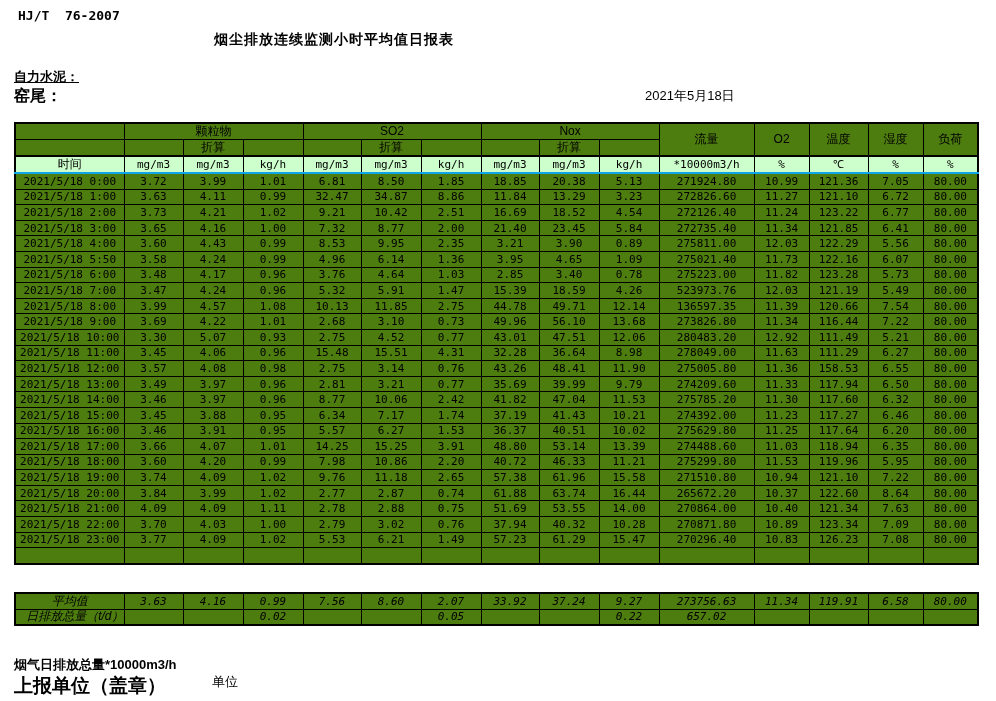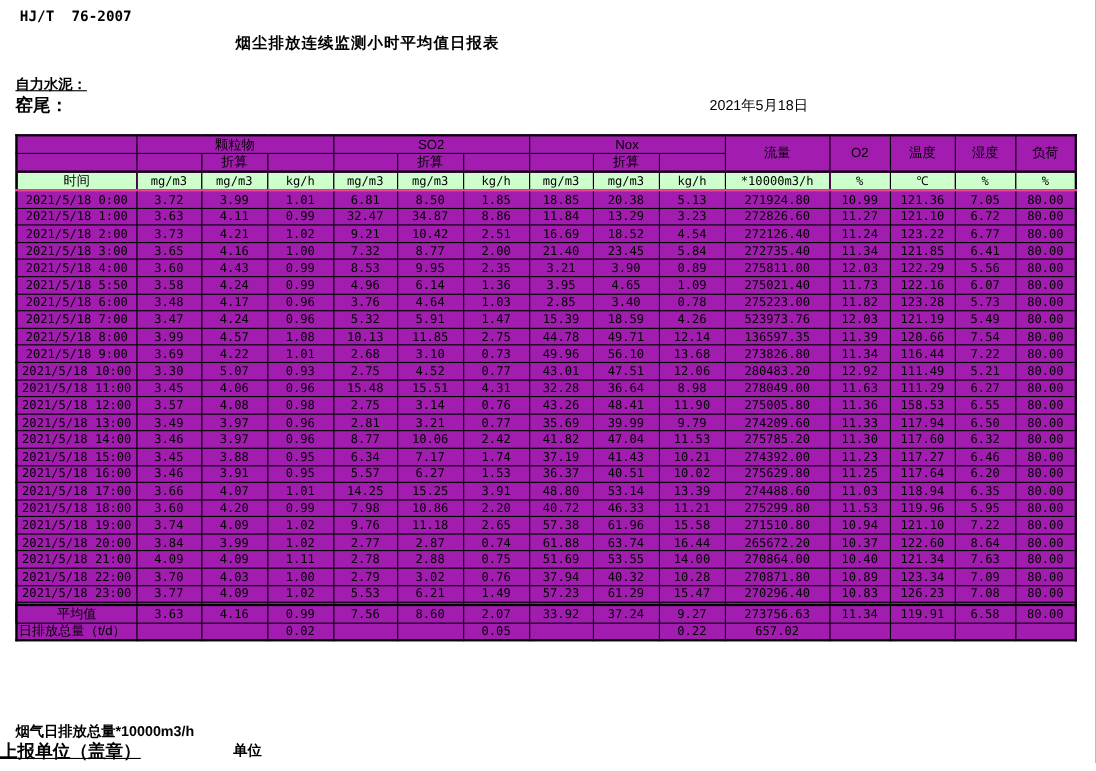--- a/index.html
+++ b/index.html
@@ -14,53 +14,53 @@
   .report-title {
     position:absolute; left:214px; top:31px; font-weight:bold; font-size:14px;
     letter-spacing:1px; white-space:nowrap;
   }
   .company-label { position:absolute; left:14px; top:68px; font-weight:bold; font-size:13px;text-decoration:underline; }
   .station-label { position:absolute; left:14px; top:86px; font-weight:bold; font-size:16px; }
   .report-date   { position:absolute; left:601px; top:87px; font-size:13px;margin-left:44px; }
 
   table {
     position:absolute; left:14px; border-collapse:collapse; table-layout:fixed;
-    width:963px; border:2px solid #000; background:#a21caf;
+    width:963px; border:2px solid #000; background:#4d7c0f;
   }
   table.main-table { top:122px; }
-  table.summary-table { top:549px; }
+  table.summary-table { top:592px;font-style:italic; }
 
   col.c0 { width:109px; }
   col.c1 { width:59px; }  col.c2 { width:60px; }  col.c3 { width:60px; }
   col.c4 { width:58px; }  col.c5 { width:60px; }  col.c6 { width:60px; }
   col.c7 { width:58px; }  col.c8 { width:60px; }  col.c9 { width:60px; }
   col.c10 { width:95px; } col.c11 { width:55px; } col.c12 { width:59px; }
   col.c13 { width:55px; } col.c14 { width:55px; }
 
   td {
     border:1px solid #000; text-align:center; vertical-align:middle;
     font-size:11px; line-height:13px; height:14.6px; padding:0;
     font-family:"DejaVu Sans Mono", monospace;
     overflow:hidden; white-space:nowrap;
   }
   tr.hrow td {
     font-family:"Liberation Sans", sans-serif; font-size:12px; height:15px;
   }
   tr.unit-row td {
-    background:#ccffcc; border-top:2px solid #000; border-bottom:2px solid #ec4899;
+    background:#ccffcc; border-top:2px solid #000; border-bottom:2px solid #0ea5e9;
     font-size:11px; height:15px;
   }
   tr.unit-row td.time-head { font-family:"Liberation Sans", sans-serif; font-size:12px; }
   tr.blank-row td { height:14.6px; }
   td.sum-label { font-family:"Liberation Sans", sans-serif; font-size:12px; }
-  td.sum-label.left { text-align:left; padding-left:1px; }
+  td.sum-label.left { text-align:right; padding-left:1px; }
 
   .footnote    { position:absolute; left:14px; top:656px; font-weight:bold; font-size:13px; }
-  .report-unit { position:absolute; left:0; top:673px; font-weight:bold; font-size:16px;text-decoration:underline; }
-  .unit-label  { position:absolute; left:212px; top:673px; font-weight:bold; font-size:13px; }
+  .report-unit { position:absolute; left:14px; top:673px; font-weight:bold; font-size:19px; }
+  .unit-label  { position:absolute; left:212px; top:673px; font-weight:normal; font-size:13px; }
 </style>
 </head>
 <body>
 
 <div class="std-code">HJ/T  76-2007</div>
 <div class="report-title">烟尘排放连续监测小时平均值日报表</div>
 <div class="company-label">自力水泥：</div>
 <div class="station-label">窑尾：</div>
 <div class="report-date">2021年5月18日</div>
 

